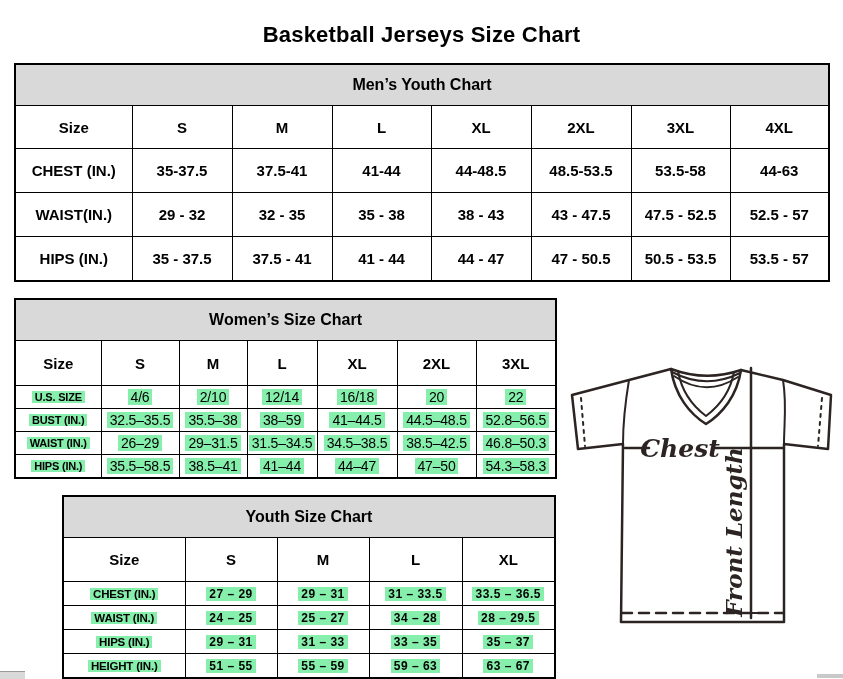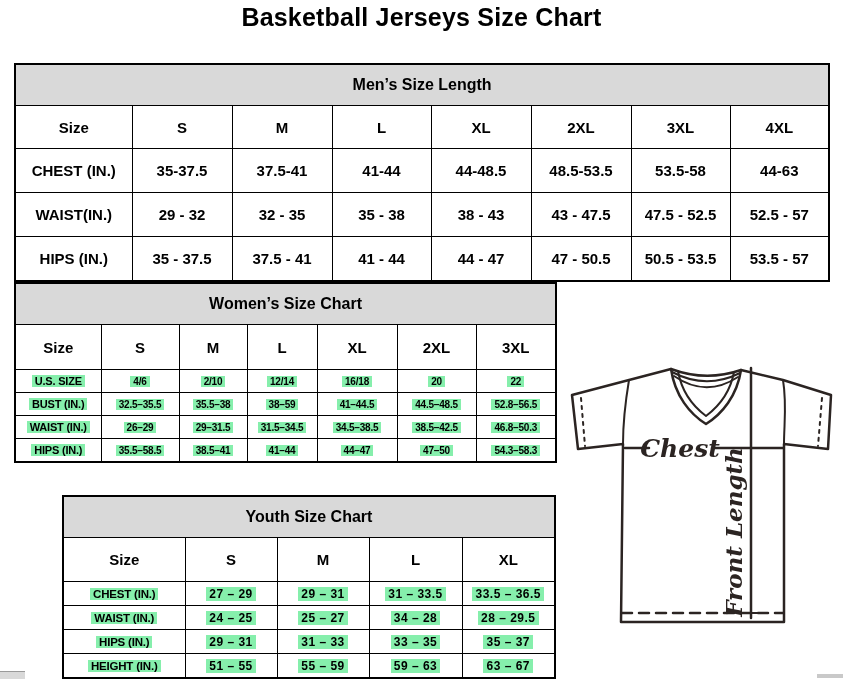--- a/index.html
+++ b/index.html
@@ -1,38 +1,38 @@
 <!DOCTYPE html>
 <html><head>
 <meta charset="utf-8">
 <style>
   html,body { margin:0; padding:0; background:#ffffff; }
   body { width:843px; height:679px; font-family:"Liberation Sans",sans-serif; color:#000; }
   .page { position:relative; width:843px; height:679px; background:#fff; overflow:hidden; }
 
-  .main-title { position:absolute; top:3px; left:0; width:100%; margin:0; text-align:center;
-                font-size:25px; font-weight:bold; letter-spacing:0.2px; }
+  .main-title { position:absolute; top:22px; left:0; width:100%; margin:0; text-align:center;
+                font-size:22px; font-weight:bold; letter-spacing:0.2px; }
 
   table.size-table { position:absolute; border-collapse:collapse; table-layout:fixed;
                      background:#fff; border:2px solid #000; }
   table.size-table td, table.size-table th { border:1px solid #000; text-align:center;
                      vertical-align:middle; padding:0; overflow:hidden; }
   td.chart-title { background:#d9d9d9; font-weight:bold; font-size:16px; height:40px; }
   .sizerow th { font-weight:bold; }
 
   
   #mens-table { left:14px; top:63px; width:814px; }
   #mens-table .sizerow th { height:42px; font-size:15px; }
   #mens-table td.val, #mens-table td.lbl { height:43px; font-size:15px; font-weight:bold; }
 
   
-  #womens-table { left:14px; top:282px; width:541px; }
+  #womens-table { left:14px; top:298px; width:541px; }
   #womens-table .sizerow th { height:44px; font-size:15px; }
   #womens-table td.lbl { height:22px; font-size:11px; font-weight:bold; letter-spacing:-0.2px; }
-  #womens-table td.val { height:22px; font-size:10px; font-weight:bold; letter-spacing:-0.2px; }
+  #womens-table td.val { height:22px; font-size:14px; font-weight:normal; letter-spacing:-0.2px; }
 
   
   #youth-table { left:14px; top:495px; width:492px;margin-left:48px; }
   #youth-table .sizerow th { height:43px; font-size:15px; }
   #youth-table td.lbl { height:23px; font-size:11.5px; font-weight:bold; letter-spacing:-0.2px; }
   #youth-table td.val { height:23px; font-size:12px; font-weight:bold; letter-spacing:0.5px; }
 
   .hl { background:#86efac; padding:0 3px; }
 
   .jersey-wrap { position:absolute; left:564px; top:362px; width:276px; height:266px;text-align:center; }
@@ -58,21 +58,21 @@
         <col style="width:100px">
         <col style="width:100px">
         <col style="width:99px">
       <col style="width:100px">
         <col style="width:100px">
         <col style="width:99px">
         <col style="width:99px">
     </colgroup>
     <tbody>
       <tr>
-        <td class="chart-title" colspan="8">Men’s Size Length</td>
+        <td class="chart-title" colspan="8">Men’s Youth Chart</td>
       </tr>
       <tr class="sizerow">
         <th>Size</th>
         <th>S</th>
         <th>M</th>
         <th>L</th>
         <th>XL</th>
         <th>2XL</th>
         <th>3XL</th>
         <th>4XL</th>

